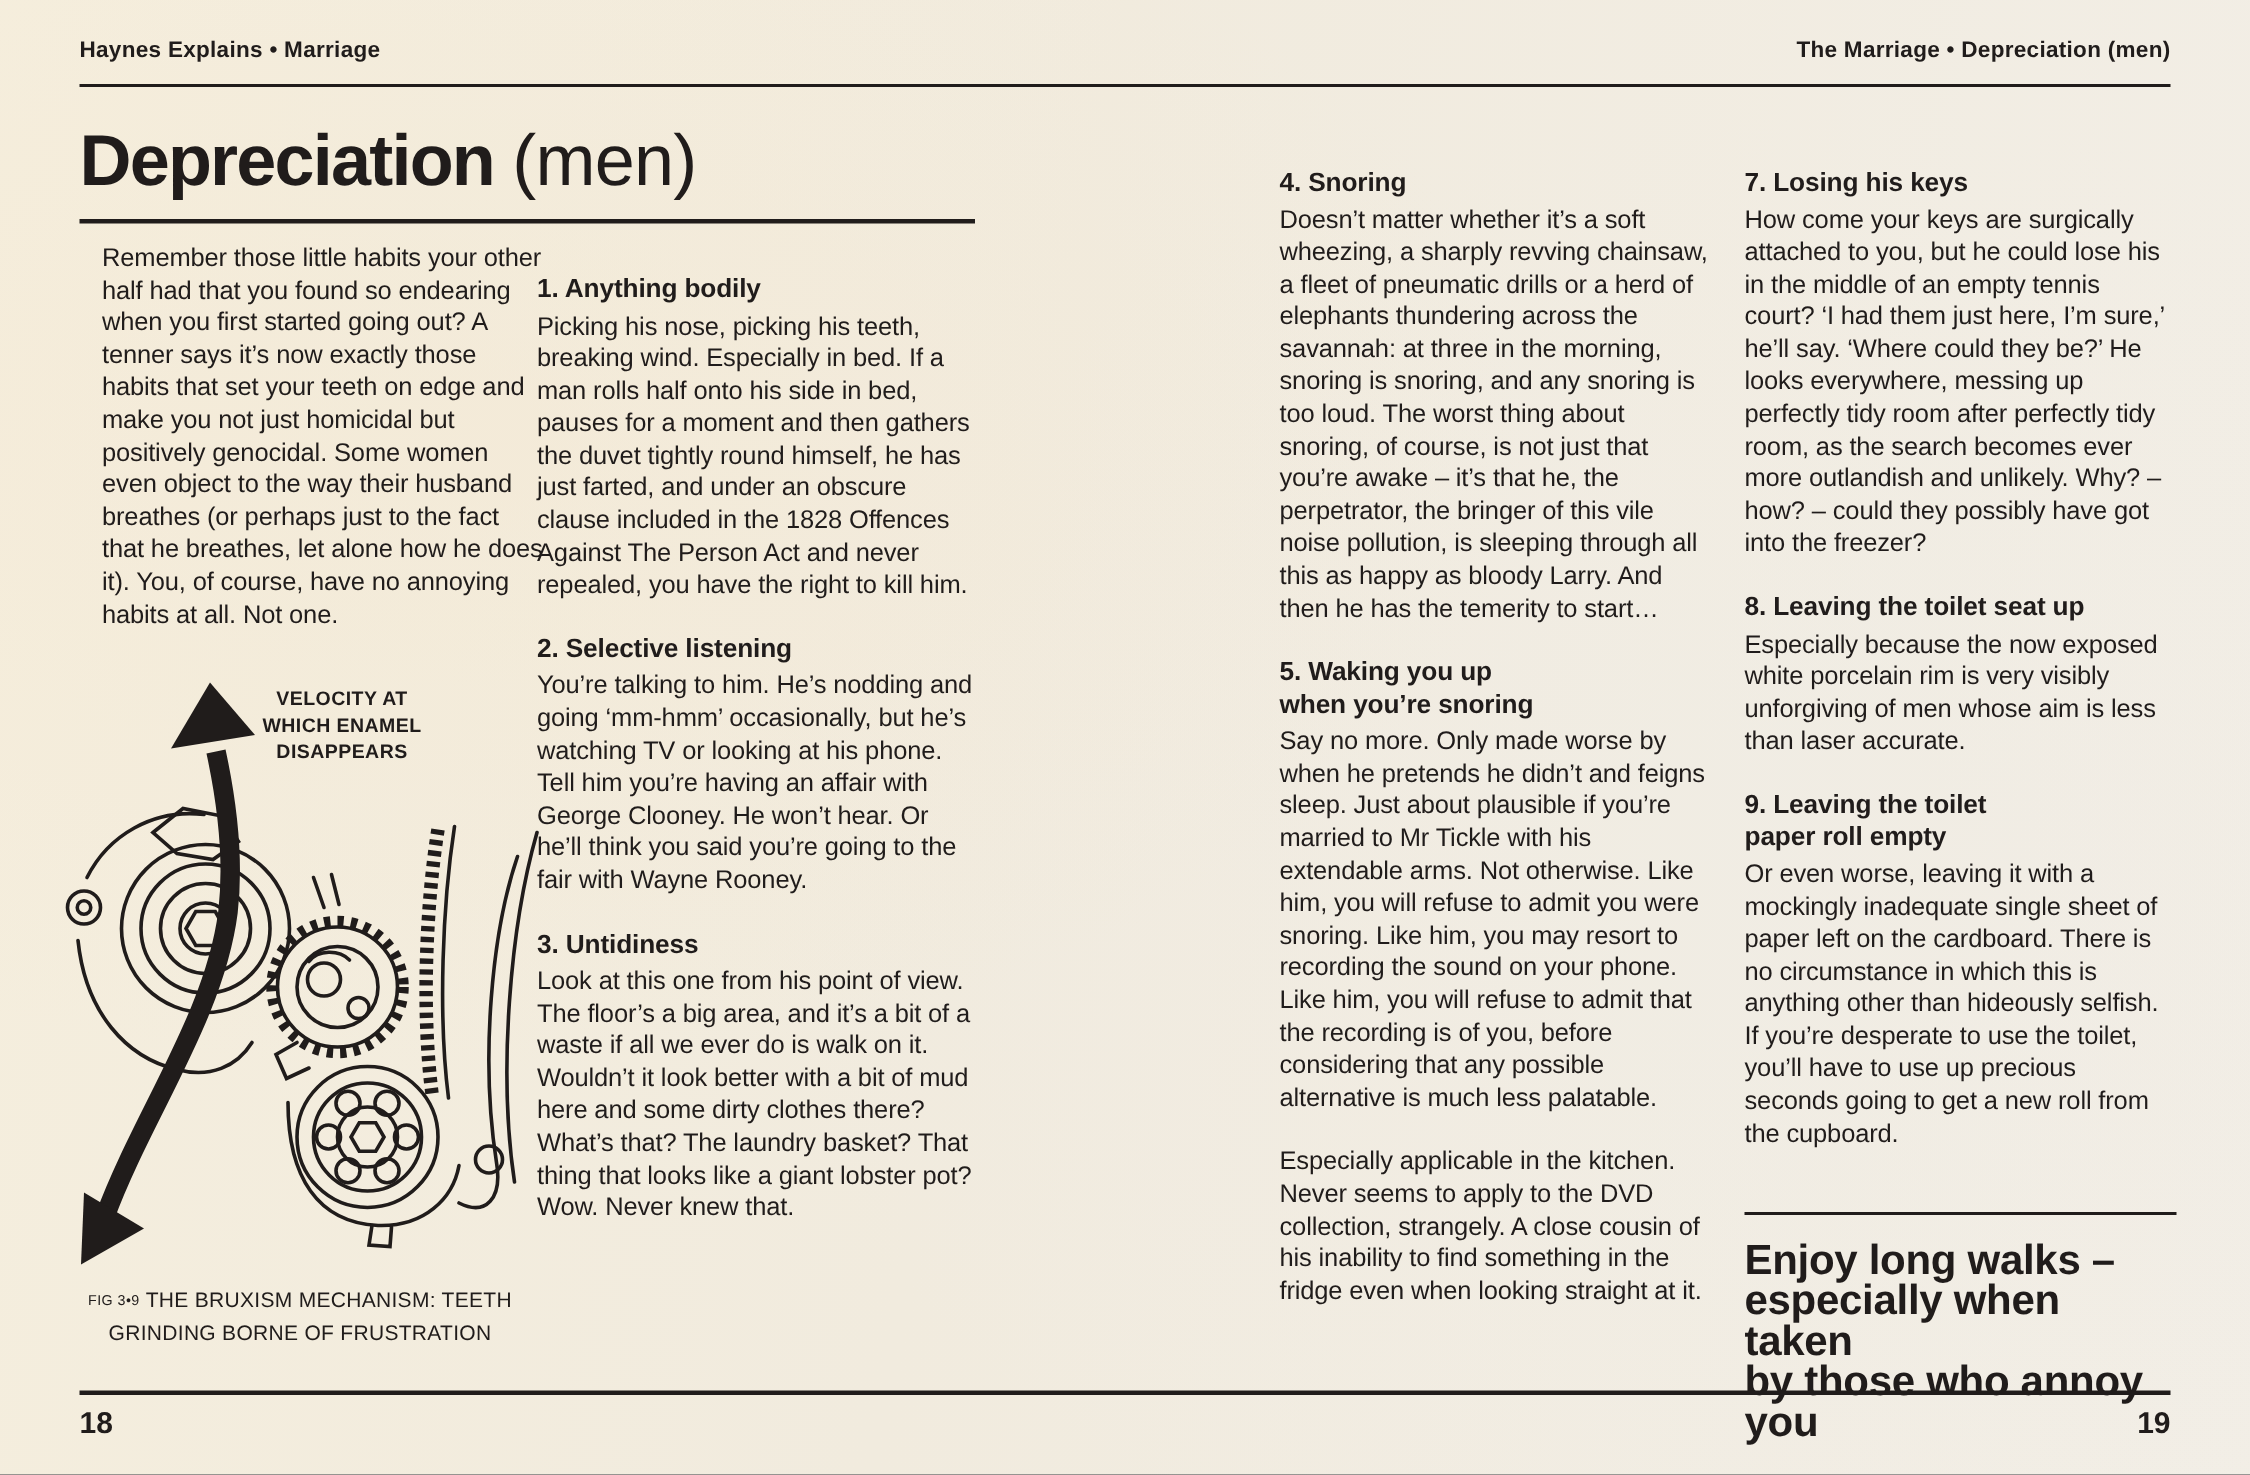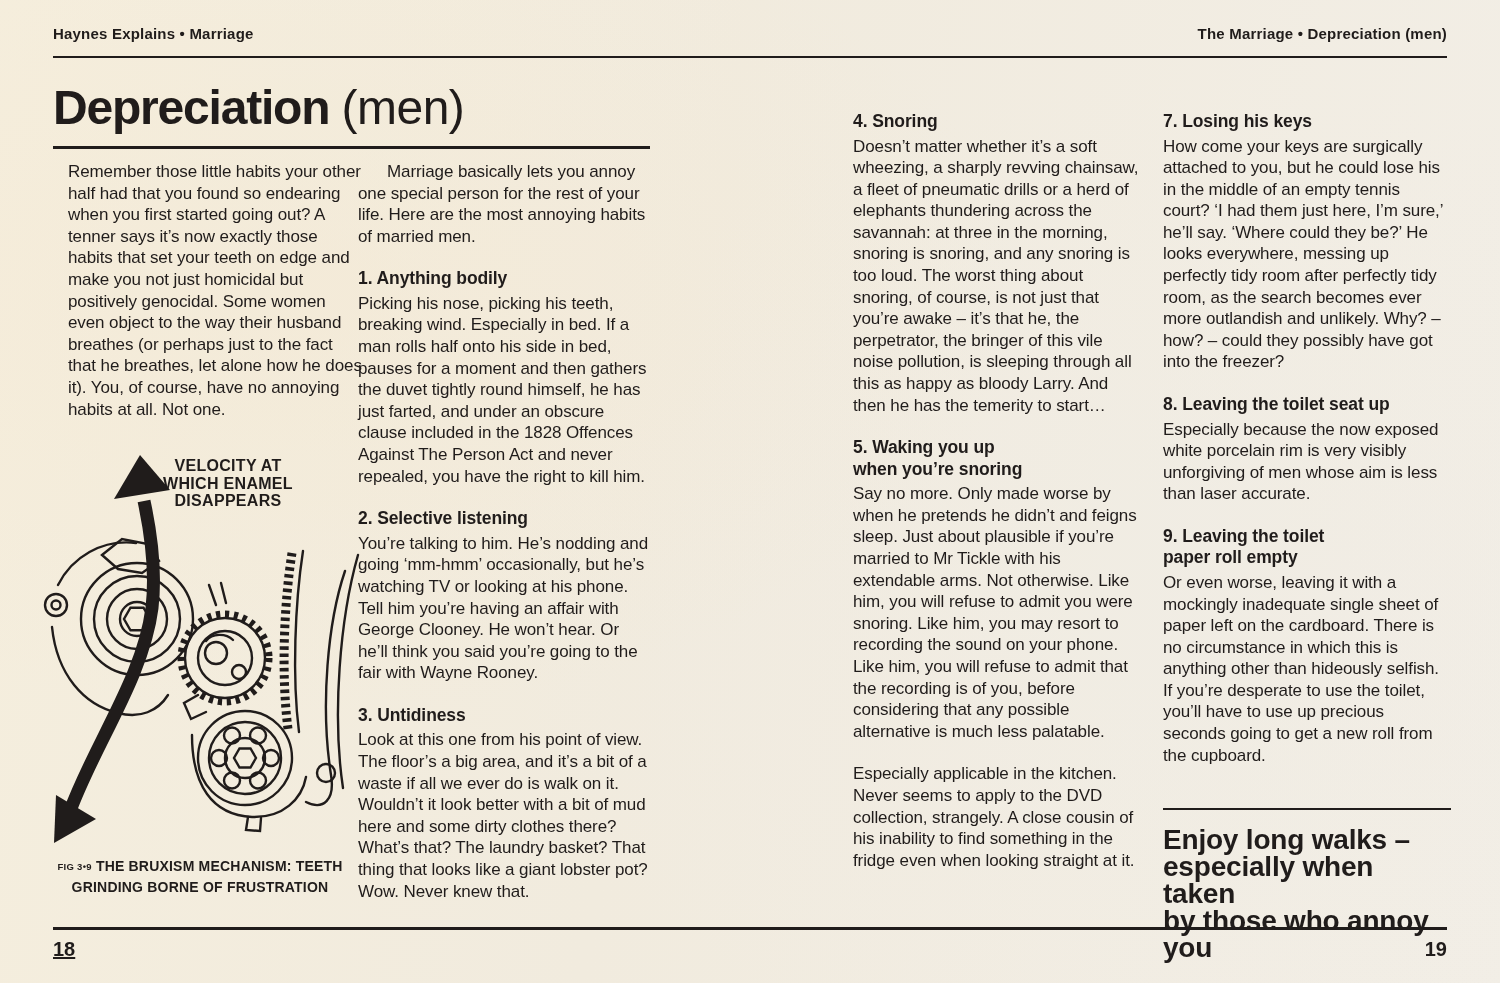--- a/index.html
+++ b/index.html
@@ -32,40 +32,40 @@
   .sec{margin-top:21px;}
   .sec h3{
     margin:16px 0 3px 0;font-size:17.5px;line-height:21.5px;
     font-weight:bold;white-space:pre-line;letter-spacing:-.1px;
   }
 
   .figure{position:absolute;left:40px;top:443px;width:320px;height:470px;}
   .figure svg{position:absolute;left:0;top:0;}
   .arrow-label{
     position:absolute;left:98px;top:14px;width:180px;
-    font-size:16px;line-height:17.5px;font-weight:bold;text-align:center;
+    font-size:13px;line-height:17.5px;font-weight:bold;text-align:center;
     letter-spacing:.3px;white-space:pre-line;
   }
   .fig-caption{
     position:absolute;left:-6px;top:413px;width:332px;text-align:center;
-    font-size:14px;line-height:21px;font-weight:bold;letter-spacing:.2px;
+    font-size:14px;line-height:21px;font-weight:normal;letter-spacing:.2px;
   }
   .fig-num{font-size:9.5px;letter-spacing:.3px;vertical-align:1px;margin-right:4px;}
 
   .quote-block{margin-top:42px;}
   .quote-rule{width:100%;height:2px;background:#201c1b;margin-bottom:16px;}
   .quote-text{
     margin:0;font-size:28px;line-height:27px;font-weight:bold;
     white-space:pre-line;letter-spacing:-.2px;
   }
 
   .top-rule{left:53px;top:56px;width:1394px;height:2px;}
   .bottom-rule{left:53px;top:927px;width:1394px;height:2.5px;}
   .pagenum{position:absolute;top:938px;font-size:20px;font-weight:bold;}
-  .pagenum-left{left:53px;text-decoration:underline;}
+  .pagenum-left{left:53px;}
   .pagenum-right{right:53px;text-align:right;}
 </style>
 </head>
 <body>
 
 <div class="spread">
 
   <div class="hdr hdr-left">Haynes Explains • Marriage</div>
   <div class="hdr hdr-right">The Marriage • Depreciation (men)</div>
   <div class="rule top-rule"></div>
@@ -143,21 +143,20 @@
     </svg>
     <div class="arrow-label">VELOCITY AT
 WHICH ENAMEL
 DISAPPEARS</div>
     <div class="fig-caption">
       <span class="fig-num">FIG 3•9</span><span>THE BRUXISM MECHANISM: TEETH GRINDING BORNE OF FRUSTRATION</span>
     </div>
   </div>
 
   <div class="col" style="left:358px;top:161px;width:294px;">
-    <p class="body intro-indent">Marriage basically lets you annoy one special person for the rest of your life. Here are the most annoying habits of married men.</p>
     <div class="sec">
       <h3>1. Anything bodily</h3>
       <p class="body">Picking his nose, picking his teeth, breaking wind. Especially in bed. If a man rolls half onto his side in bed, pauses for a moment and then gathers the duvet tightly round himself, he has just farted, and under an obscure clause included in the 1828 Offences Against The Person Act and never repealed, you have the right to kill him.</p>
     </div>
     <div class="sec">
       <h3>2. Selective listening</h3>
       <p class="body">You’re talking to him. He’s nodding and going ‘mm-hmm’ occasionally, but he’s watching TV or looking at his phone. Tell him you’re having an affair with George Clooney. He won’t hear. Or he’ll think you said you’re going to the fair with Wayne Rooney.</p>
     </div>
     <div class="sec">
       <h3>3. Untidiness</h3>

